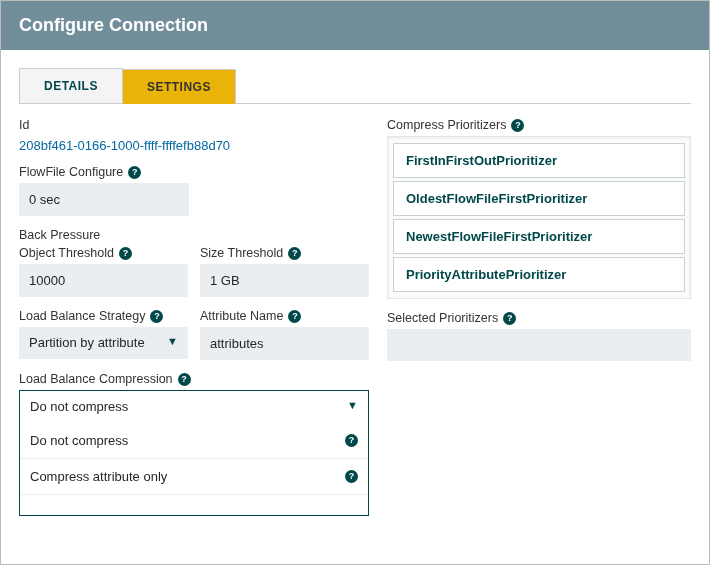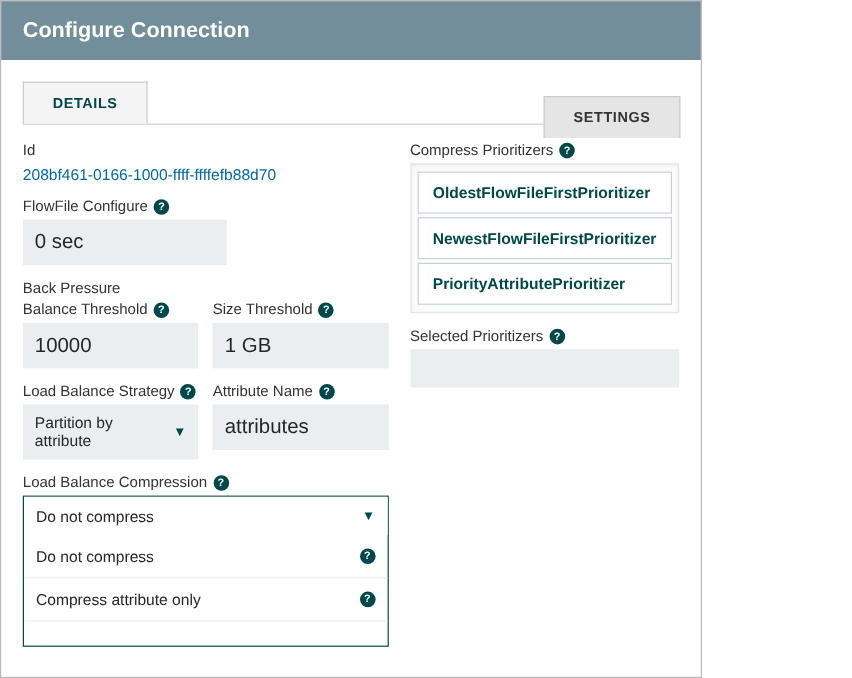--- a/index.html
+++ b/index.html
@@ -4,60 +4,59 @@
 <style>
   * { box-sizing: border-box; }
   body {
     margin: 0;
     font-family: "Helvetica Neue", Arial, sans-serif;
     font-size: 13px;
     color: #333;
     background: #fff;
   }
   .window {
-    width: 585px;
+    width: 710px;
     height: 565px;
     border: 1px solid #bbb;
     display: flex;
     flex-direction: column;
   }
   .titlebar {
     background: #728e9b;
     color: #fff;
     padding: 14px 18px;
     font-size: 18px;
     font-weight: bold;
   }
   .body {
     flex: 1;
     padding: 18px 18px 8px 18px;
     position: relative;
   }
   .tabs {
     display: flex;
     border-bottom: 1px solid #ccc;
-    justify-content: space-between;
   }
   .tab {
     padding: 10px 24px;
     font-size: 12px;
     font-weight: bold;
     letter-spacing: 0.5px;
     color: #004849;
     background: #f4f4f4;
     border: 1px solid #ccc;
     border-bottom: none;
     margin-right: -1px;
     cursor: pointer;
   }
   .tab.active {
-    background: #e5e5e5;
+    background: #eab308;
     color: #333;
     position: relative;
-    top: 12px;
+    top: 1px;
   }
   .content {
     display: flex;
     gap: 18px;
     padding-top: 14px;
   }
   .col-left { width: 350px; }
   .col-right { flex: 1; }
   .field { margin-bottom: 12px; }
   .field-row { display: flex; gap: 12px; }
@@ -81,36 +80,35 @@
     color: #fff;
     font-size: 9px;
     font-weight: bold;
     line-height: 1;
     cursor: help;
   }
   .input-box {
     background: #eaeef0;
     padding: 9px 10px;
     min-height: 32px;
-    font-size: 17px;
+    font-size: 13px;
     color: #262626;
   }
   .id-value {
     color: #0369a1;
     font-size: 13px;
     padding-top: 2px;
   }
   .select-box {
     background: #eaeef0;
     padding: 8px 10px;
     min-height: 32px;
     font-size: 13px;
     color: #262626;
     display: flex;
-    align-items: center;
     justify-content: space-between;
     cursor: pointer;
   }
   .chevron {
     font-size: 11px;
     color: #004849;
   }
   .dropdown-open {
     border: 1px solid #004849;
     background: #fff;
@@ -184,21 +182,21 @@
         </div>
 
         <div class="field" style="margin-bottom:2px">
           <div class="label">
               <span>Back Pressure</span>
             </div>
         </div>
         <div class="field-row">
           <div class="field">
             <div class="label">
-              <span>Balance Threshold</span>
+              <span>Object Threshold</span>
               <span class="help-icon">?</span>
             </div>
             <div class="input-box">10000</div>
           </div>
           <div class="field">
             <div class="label">
               <span>Size Threshold</span>
               <span class="help-icon">?</span>
             </div>
             <div class="input-box">1 GB</div>
@@ -252,20 +250,21 @@
 
       </div>
 
       <div class="col-right">
         <div class="field">
           <div class="label">
             <span>Compress Prioritizers</span>
             <span class="help-icon">?</span>
           </div>
           <div class="prioritizer-list">
+            <div class="prioritizer-item">FirstInFirstOutPrioritizer</div>
             <div class="prioritizer-item">OldestFlowFileFirstPrioritizer</div>
             <div class="prioritizer-item">NewestFlowFileFirstPrioritizer</div>
             <div class="prioritizer-item">PriorityAttributePrioritizer</div>
           </div>
         </div>
 
         <div class="field">
           <div class="label">
             <span>Selected Prioritizers</span>
             <span class="help-icon">?</span>

